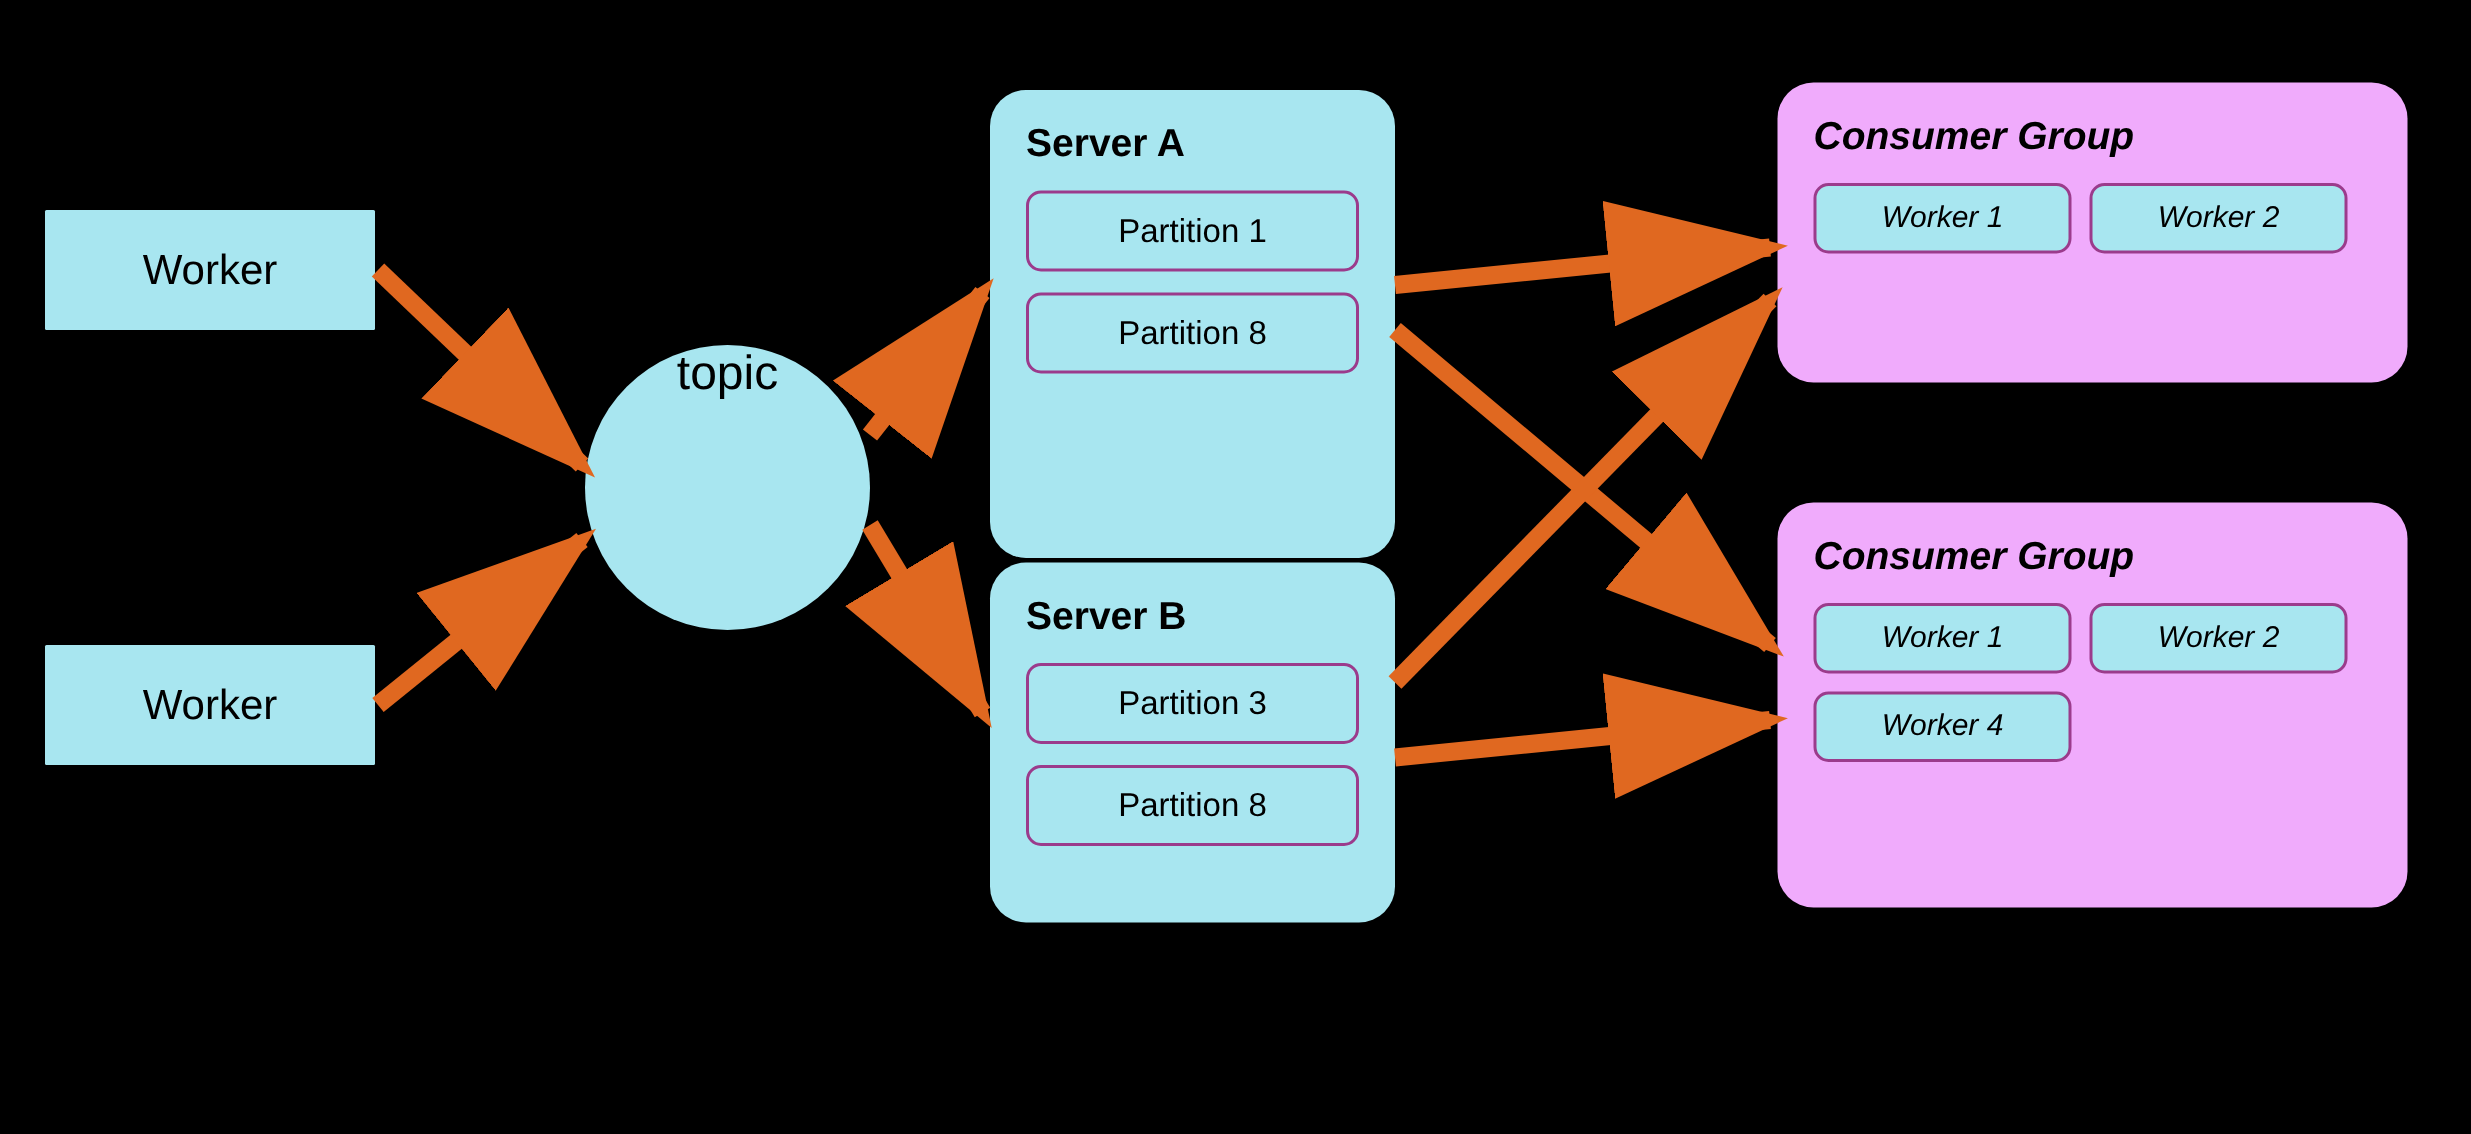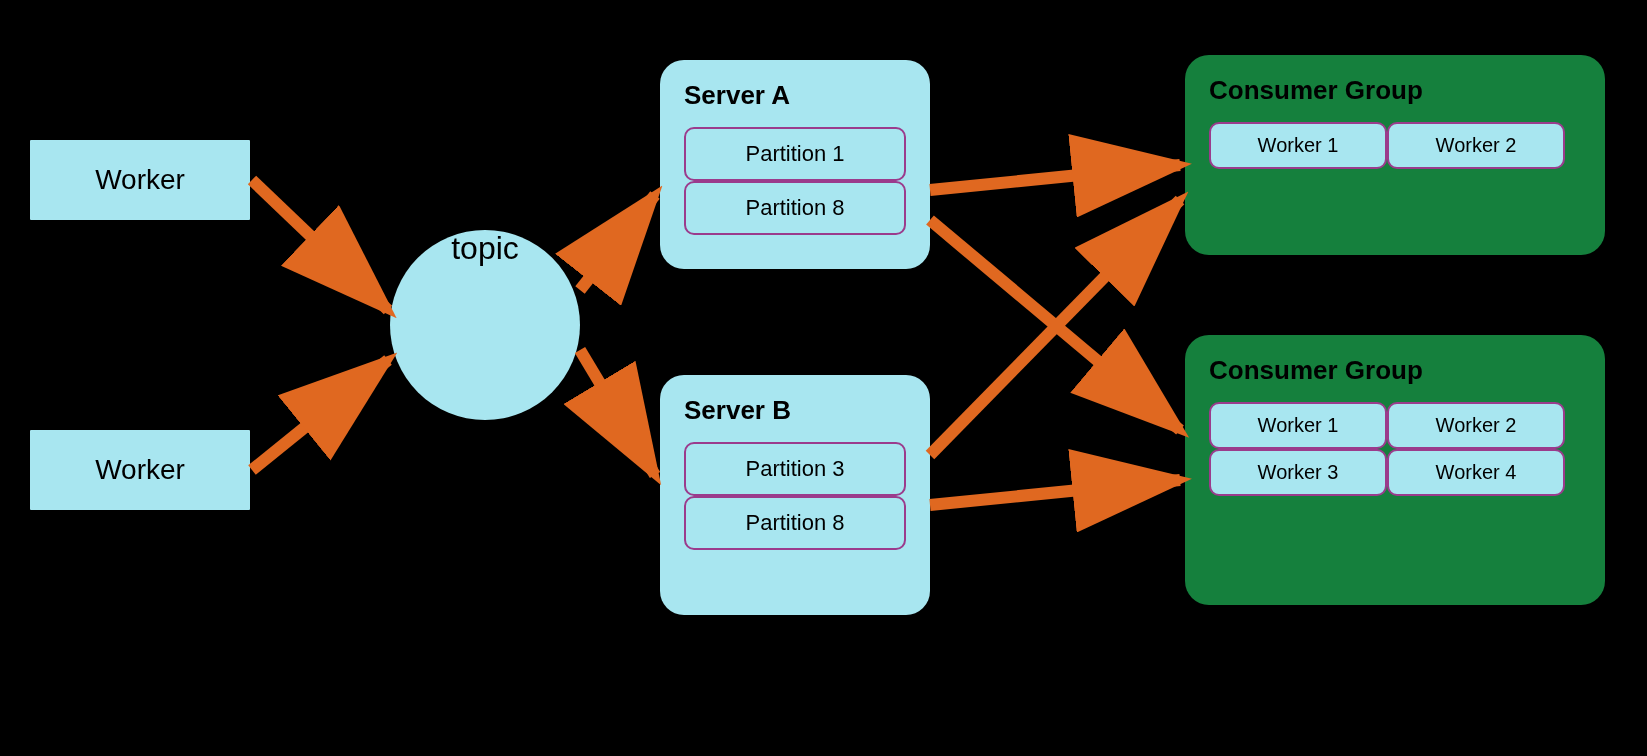--- a/index.html
+++ b/index.html
@@ -66,21 +66,21 @@
       position: absolute;
       background: #a8e6f0;
       border-radius: 24px;
       padding: 20px 24px 24px 24px;
     }
 
     .server-a {
       left: 660px;
       top: 60px;
       width: 270px;
-      height: 209px;
+      height: 312px;
     }
 
     .server-b {
       left: 660px;
       top: 375px;
       width: 270px;
       height: 240px;
     }
 
     .server-title {
@@ -90,29 +90,31 @@
       margin-bottom: 16px;
     }
 
     .partition-box {
       background: #a8e6f0;
       border: 2.5px solid #9b3b8c;
       border-radius: 10px;
       padding: 12px 20px;
       font-size: 22px;
       color: #000;
+      margin-bottom: 14px;
       text-align: center;
     }
 
     
     .cg-box {
       position: absolute;
-      background: #15803d;
+      background: #f0abfc;
       border-radius: 24px;
       padding: 20px 40px 24px 24px;
+      font-style: italic;
     }
 
     .cg-top {
       left: 1185px;
       top: 55px;
       width: 420px;
       height: 200px;
     }
 
     .cg-bottom {
@@ -125,20 +127,21 @@
     .cg-title {
       font-size: 26px;
       font-weight: bold;
       color: #000;
       margin-bottom: 16px;
     }
 
     .worker-grid {
       display: grid;
       grid-template-columns: 1fr 1fr;
+      gap: 12px;
     }
 
     .worker-inner {
       background: #a8e6f0;
       border: 2.5px solid #9b3b8c;
       border-radius: 10px;
       padding: 10px 14px;
       font-size: 20px;
       color: #000;
       text-align: center;
@@ -203,23 +206,20 @@
   </div>
 
   <div class="cg-box cg-bottom">
     <div class="cg-title">Consumer Group</div>
     <div class="worker-grid">
       <div class="worker-inner">
         <span>Worker 1</span>
       </div>
       <div class="worker-inner">
         <span>Worker 2</span>
-      </div>
-      <div class="worker-inner">
-        <span>Worker 3</span>
       </div>
       <div class="worker-inner">
         <span>Worker 4</span>
       </div>
     </div>
   </div>
 
   <svg class="arrows-svg" xmlns="http://www.w3.org/2000/svg">
     <defs>
       <marker id="arrowhead" markerWidth="10" markerHeight="7" refX="9" refY="3.5" orient="auto">

